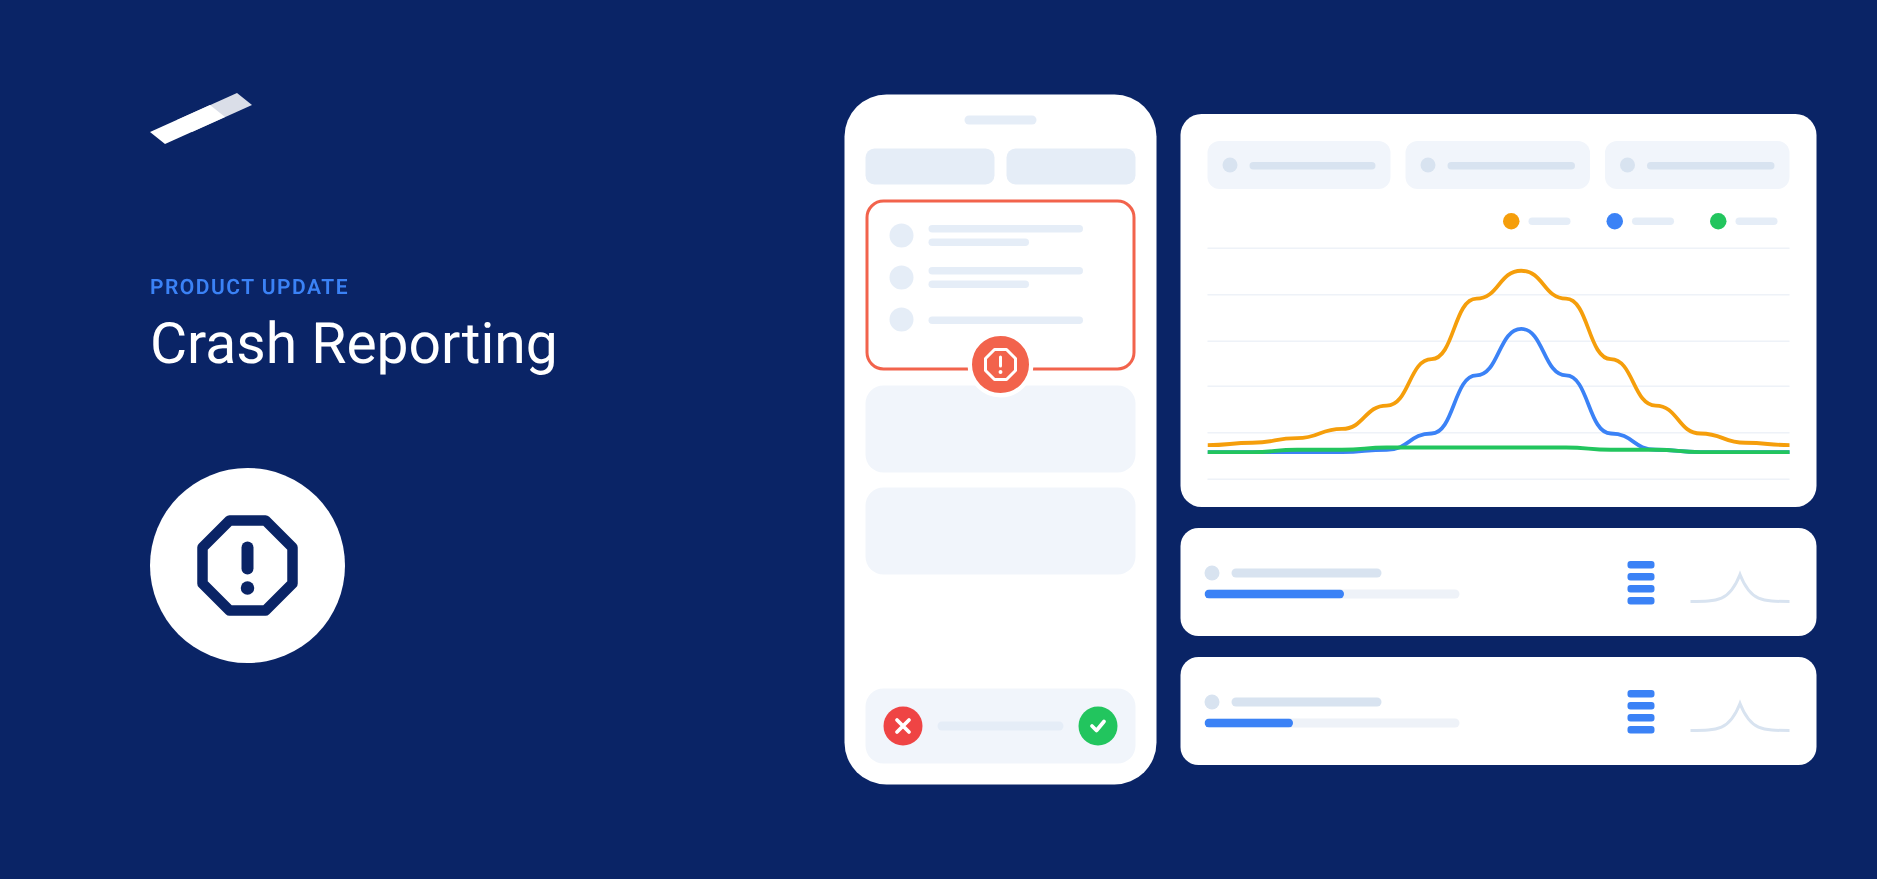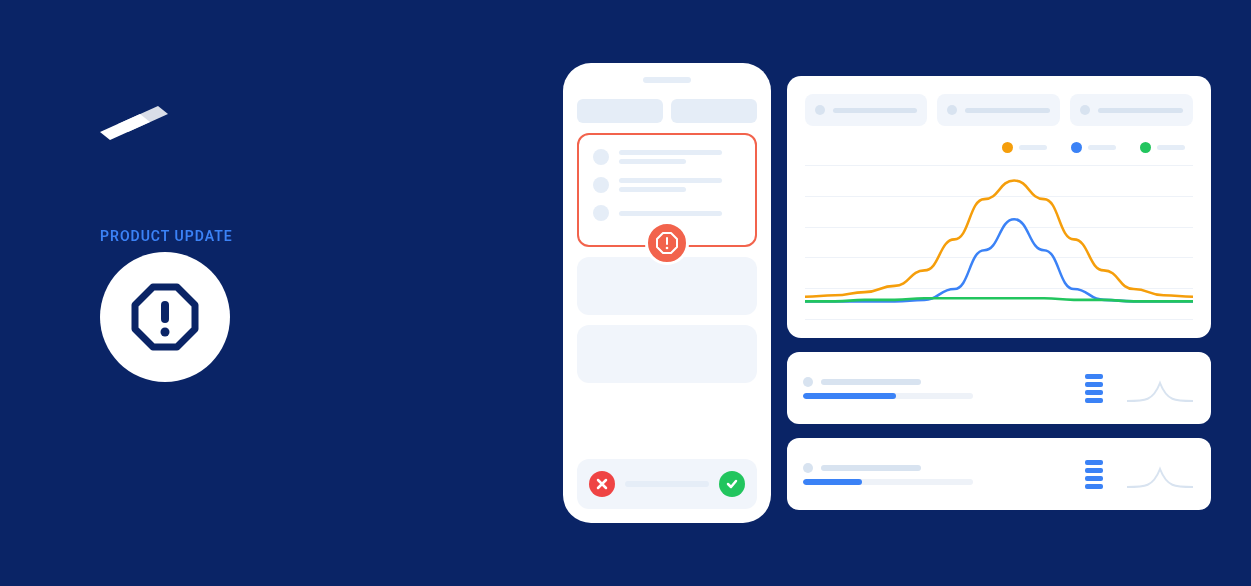--- a/index.html
+++ b/index.html
@@ -14,21 +14,20 @@
 .container {
   display: flex;
   width: 100%;
   height: 100%;
 }
 .left-section {
   width: 45%;
   padding: 60px 32px 40px 100px;
   display: flex;
   flex-direction: column;
-  margin-top: 44px;
 }
 .logo {
   margin-bottom: 80px;
 }
 .eyebrow {
   color: #3b82f6;
   font-size: 14px;
   font-weight: 600;
   letter-spacing: 1px;
   margin-bottom: 8px;
@@ -317,20 +316,21 @@
 
 <div class="container">
   <div class="left-section">
     <div class="logo">
       <svg width="68" height="40" viewBox="0 0 68 40">
         <path d="M 0 28 L 40 10 L 50 18 L 10 36 Z" fill="#ffffff"></path>
         <path d="M 18 20 L 58 2 L 68 10 L 28 28 Z" fill="#ffffff" opacity="0.85"></path>
       </svg>
     </div>
     <div class="eyebrow">PRODUCT UPDATE</div>
+    <div class="title">Crash Reporting</div>
     <div class="badge-icon">
       <svg width="72" height="72" viewBox="0 0 72 72">
         <polygon points="24,6 48,6 66,24 66,48 48,66 24,66 6,48 6,24" fill="none" stroke="#0a2466" stroke-width="7" stroke-linejoin="round"></polygon>
         <rect x="32" y="20" width="8" height="22" rx="4" fill="#0a2466"></rect>
         <circle cx="36" cy="51" r="4.5" fill="#0a2466"></circle>
       </svg>
     </div>
   </div>
 
   <div class="right-section">

